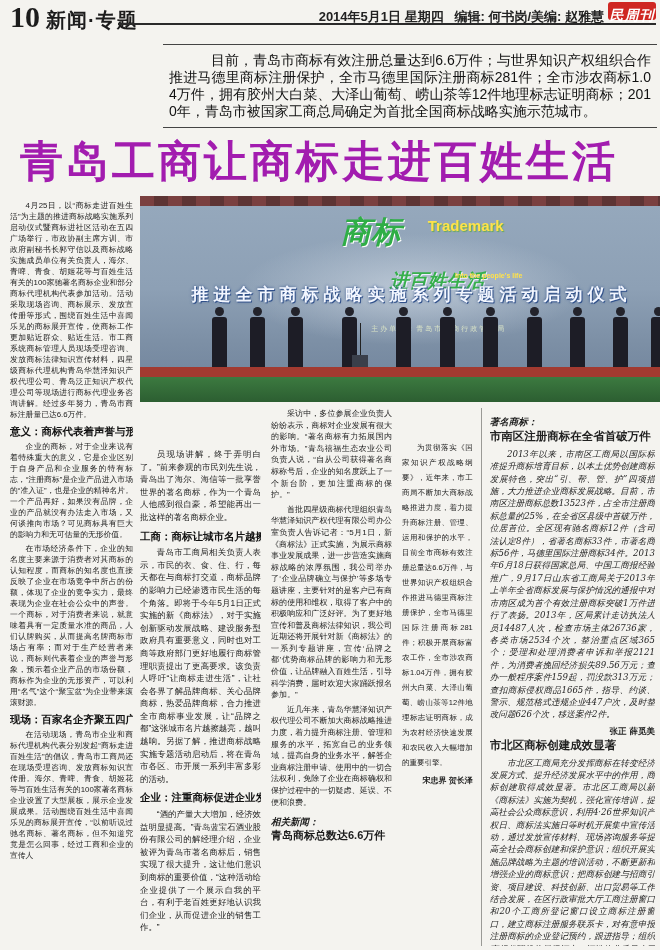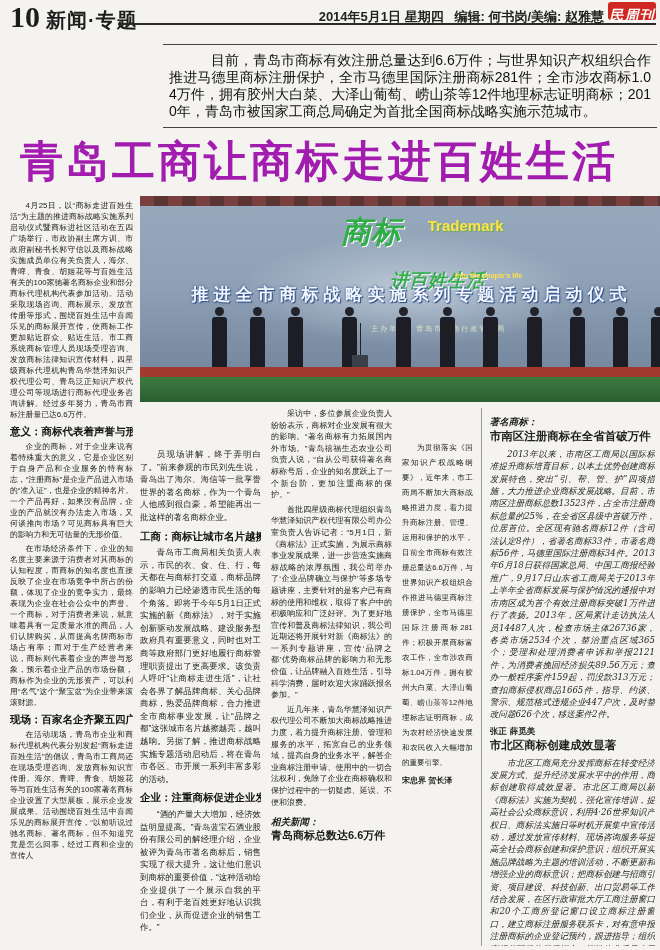--- a/index.html
+++ b/index.html
@@ -20,21 +20,21 @@
          border-top:1.5px solid #444;border-bottom:1.5px solid #444;
          font-size:14px;font-weight:normal;line-height:17px;text-align:justify;
          text-indent:3em;word-break:break-all;color:#111;}
   
   .headline{position:absolute;left:20px;top:133px;width:620px;
             color:#a21caf;font-size:43px;font-weight:900;letter-spacing:3px;
             font-family:"Liberation Sans",sans-serif;white-space:nowrap;}
   
   .para{margin:0 0 3px 0;text-indent:2em;text-align:justify;word-break:break-all;}
   .colh{font-weight:900;color:#111;margin:6px 0 4px 0;white-space:nowrap;}
-  .byline{font-weight:bold;margin-top:3px;}
+  .byline{text-align:right;font-weight:bold;margin-top:3px;}
   
   .col1{position:absolute;left:10px;top:200px;width:123px;height:745px;overflow:hidden;
         font-size:7.8px;line-height:11px;color:#222;}
   .col1 .colh{font-size:10.5px;}
   
   .photo{position:absolute;left:140px;top:196px;width:515px;height:206px;overflow:hidden;
          background:linear-gradient(180deg,#96a9bd 0%,#8da0b5 45%,#7d90a6 70%,#6d8098 100%);padding-left:28px;}
   .truss{position:absolute;left:0;top:0;width:100%;height:10px;
          background:repeating-linear-gradient(90deg,#7a4040 0 14px,#5d3434 14px 28px);}
   .mapglow{position:absolute;left:18%;top:18%;width:64%;height:55%;

